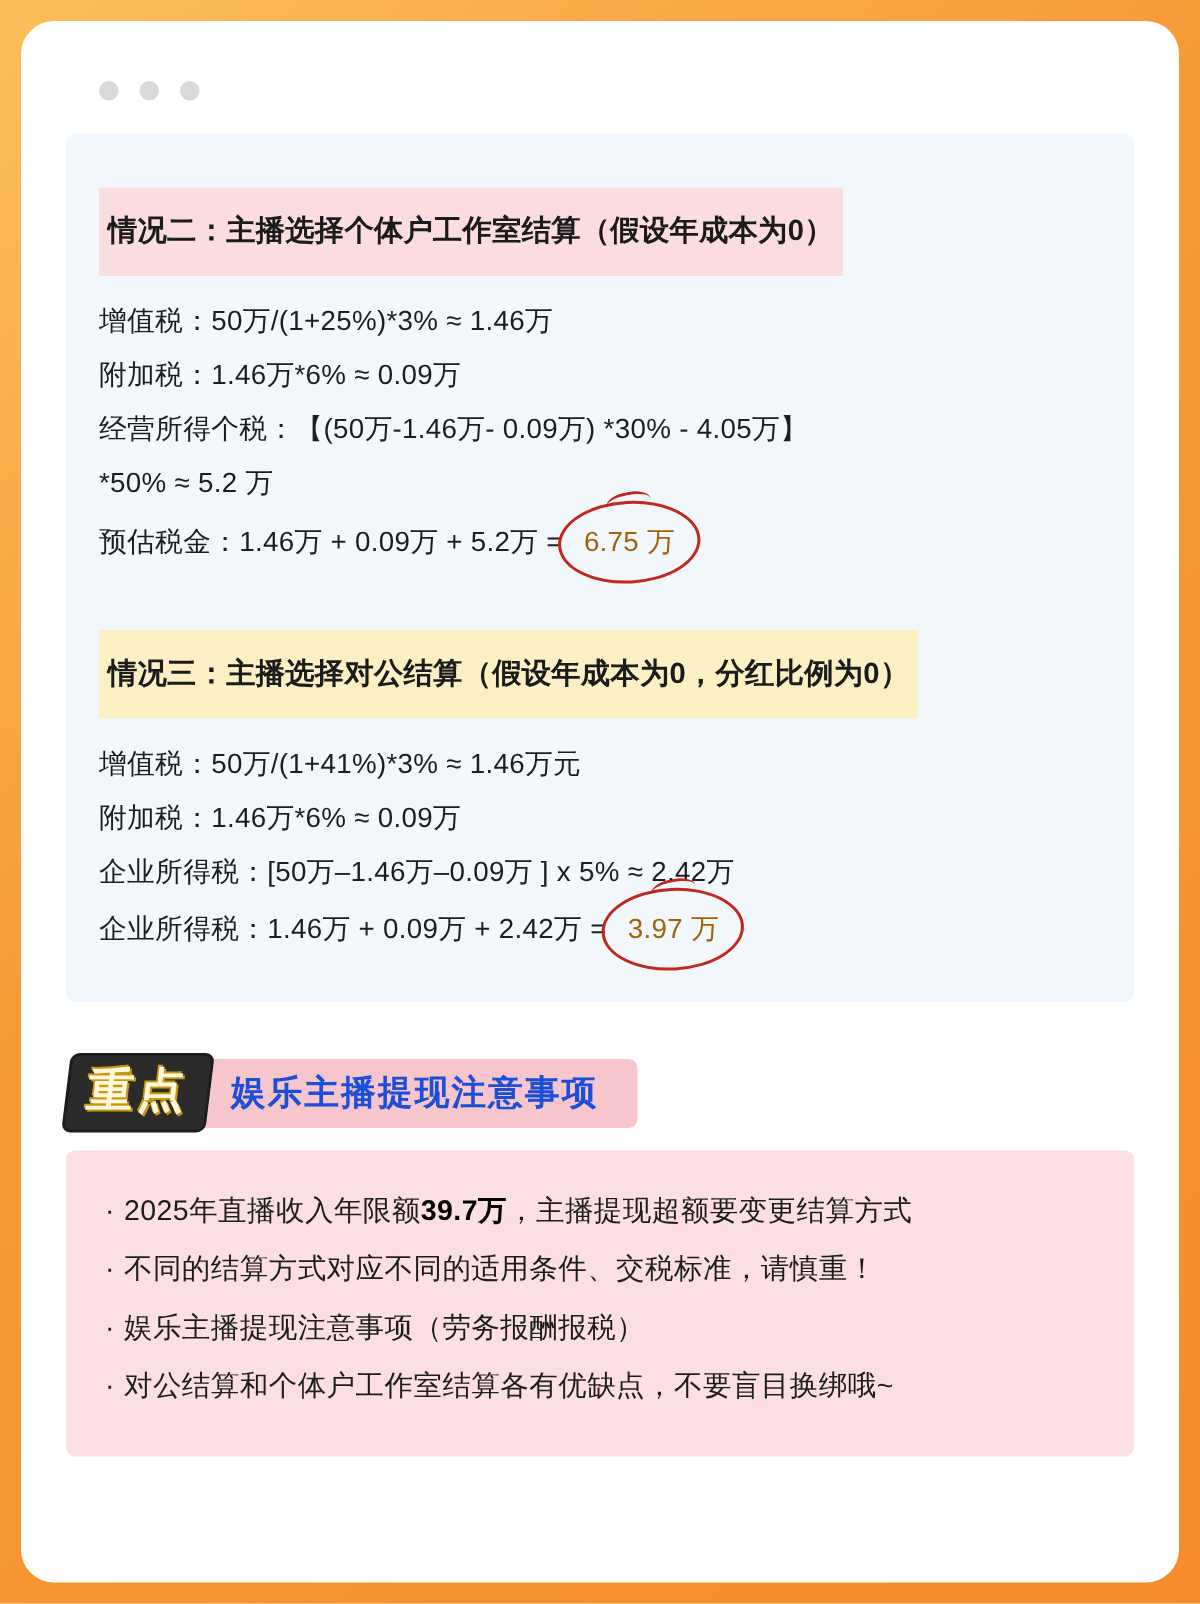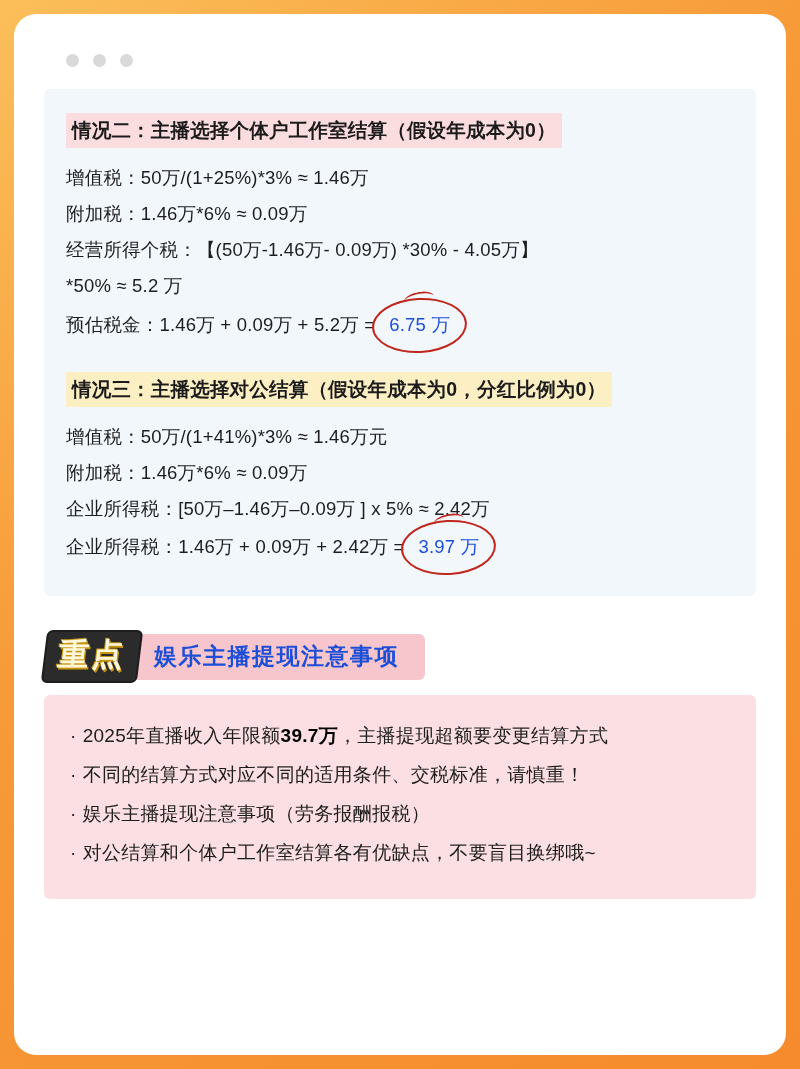--- a/index.html
+++ b/index.html
@@ -49,22 +49,22 @@
     background: #f2f7fc;
     border-radius: 6px;
     padding: 18px 22px 26px 22px;
   }
   .case-heading {
     display: inline-block;
     font-size: 19.5px;
     font-weight: bold;
     color: #1b1b1b;
     line-height: 1.5;
-    padding: 3px 6px;
-    margin: 6px 0 12px 0;
+    padding: 15px 6px;
+    margin: 18px 0 12px 0;
     letter-spacing: 0.2px;
   }
   .hl-pink { background: #fbdde0; }
   .hl-yellow { background: #fdefc4; }
 
   .line {
     font-size: 18.5px;
     color: #1d1d1d;
     line-height: 1.95;
     letter-spacing: 0.2px;
@@ -73,21 +73,21 @@
   .line .lbl { }
   .group { margin-bottom: 2px; }
   .spacer-16 { height: 18px; }
 
   
   .circled {
     position: relative;
     display: inline-block;
     padding: 2px 12px 3px 12px;
     margin-left: 2px;
-    color: #1d4ed8;
+    color: #a16207;
     font-size: 18.5px;
   }
   .circled::before {
     content: "";
     position: absolute;
     left: -5px;
     top: -7px;
     right: -5px;
     bottom: -7px;
     border: 2.6px solid #c0271d;

